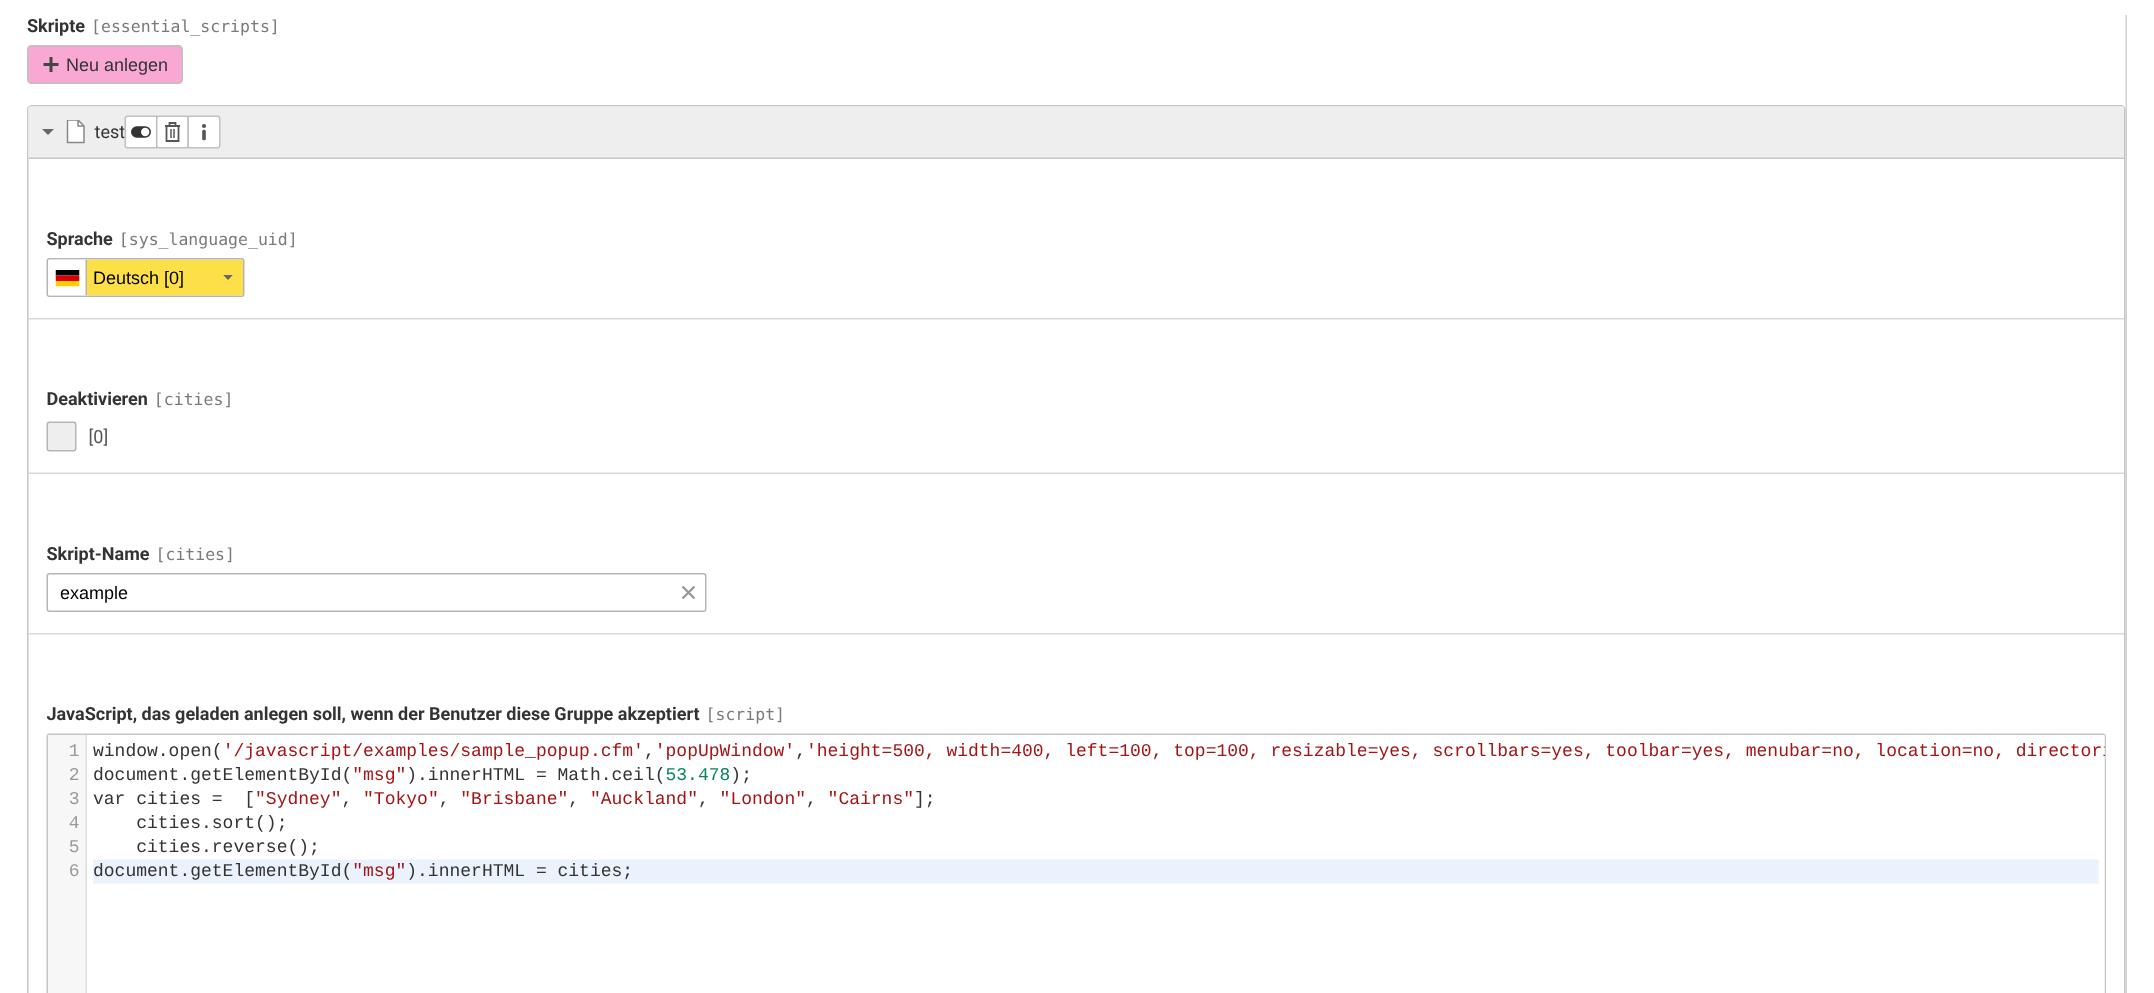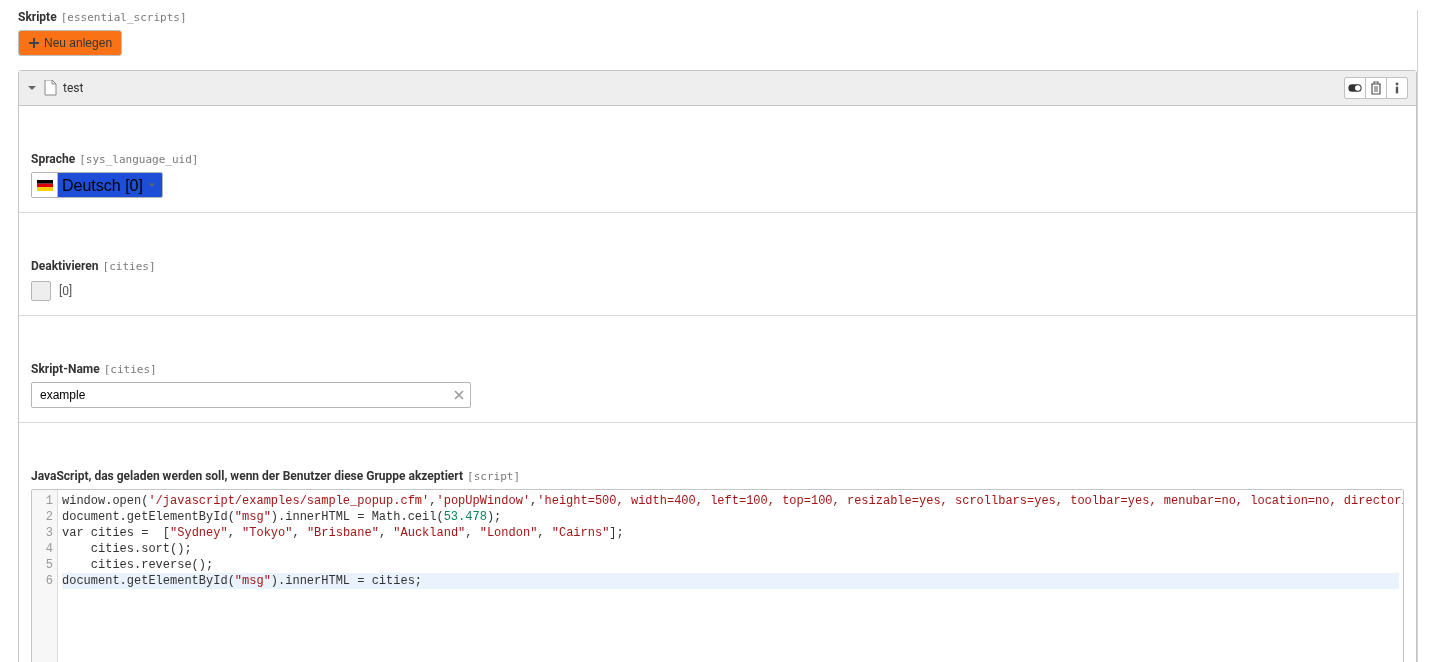--- a/index.html
+++ b/index.html
@@ -8,31 +8,31 @@
     font-size: 12px;
     color: #333;
     background: #fff;
     padding: 10px 18px;
   }
   .main-border { border-right: 1px solid #d0d0d0; padding-right: 0; }
   .section-label { font-weight: bold; font-size: 12px; margin-bottom: 6px; display:flex; align-items:center; gap:4px;}
   .tech-name { font-family: "Menlo","Consolas",monospace; color: #7a7a7a; font-weight: normal; font-size: 11px; }
   .btn {
     display: inline-flex; align-items: center; gap: 4px;
-    background: #f97316; border: 1px solid #c0c0c0; border-radius: 3px;
+    background: #f9a8d4; border: 1px solid #c0c0c0; border-radius: 3px;
     padding: 5px 9px; font-size: 12px; cursor: pointer;
     color: #333;
   }
   .plus-icon { width:12px; height:12px; stroke:#444; stroke-width:2; }
   .panel {
     border: 1px solid #c5c5c5; border-radius: 3px; margin-top: 14px;
     background: #fff;
   }
   .panel-header {
-    display:flex; align-items:center; justify-content:space-between;
+    display:flex; align-items:center; 
     background: #eeeeee; border-bottom: 1px solid #c5c5c5;
     padding: 6px 8px;
   }
   .panel-header-left { display:flex; align-items:center; gap:6px; }
   .caret-down { width:10px; height:10px; fill:#666; }
   .doc-icon { width:14px; height:16px; }
   .panel-title { font-size:12px; color:#333; }
   .panel-actions { display:flex; }
   .icon-btn {
     width:22px; height:22px; display:flex; align-items:center; justify-content:center;
@@ -41,21 +41,21 @@
   .icon-btn + .icon-btn { margin-left:-1px; }
   .icon-btn:first-child { border-top-right-radius:0; border-bottom-right-radius:0; }
   .icon-btn:last-child { border-top-left-radius:0; border-bottom-left-radius:0; }
   .toggle-eye { width:14px; height:10px; }
   .trash-icon, .info-icon { width:12px; height:14px; }
   .sub-section { padding: 14px 12px; border-bottom: 1px solid #d9d9d9; margin-top: 32px; }
   .sub-section:last-child { border-bottom: none; padding-bottom:0;}
   .lang-wrap { display:flex; height:26px; width:132px; border:1px solid #b5b5b5; border-radius:2px; overflow:hidden; margin-top:6px;}
   .flag-box { width:26px; display:flex; align-items:center; justify-content:center; background:#fff; border-right:1px solid #b5b5b5;}
   .flag-de { width:16px; height:11px; display:block;}
-  .lang-select { flex:1; border:none; background:#1d4ed8; font-size:16px; padding:0 4px; appearance:none; }
+  .lang-select { flex:1; border:none; background:#fde047; font-size:12px; padding:0 4px; appearance:none; }
   .lang-select-wrap { position:relative; flex:1; display:flex;}
   .lang-caret { position:absolute; right:6px; top:50%; transform:translateY(-50%); width:8px; height:8px; fill:#666; pointer-events:none;}
   .check-wrap { display:flex; align-items:center; gap:8px; margin-top:8px;}
   .checkbox {
     width:20px; height:20px; border:1px solid #b5b5b5; border-radius:2px;
     background:#eeeeee; cursor:pointer;
   }
   .check-label { font-size:12px; color:#555; }
   .text-input-wrap { position:relative; width:440px; margin-top:6px;}
   .text-input {
@@ -182,21 +182,21 @@
       <div class="text-input-wrap">
         <input type="text" class="text-input" value="example" style="">
         <svg class="clear-x" viewBox="0 0 12 12">
           <path d="M2 2 L10 10 M10 2 L2 10" stroke="#999" stroke-width="1.6" fill="none"></path>
         </svg>
       </div>
     </div>
 
     <div class="sub-section">
       <div class="section-label">
-        <span>JavaScript, das geladen werden soll, wenn der Benutzer diese Gruppe akzeptiert</span>
+        <span>JavaScript, das geladen anlegen soll, wenn der Benutzer diese Gruppe akzeptiert</span>
         <span class="tech-name">[script]</span>
       </div>
       <div class="code-wrap">
         <div class="code-editor">
           <div class="gutter">
             <div>1</div>
             <div>2</div>
             <div>3</div>
             <div>4</div>
             <div>5</div>

